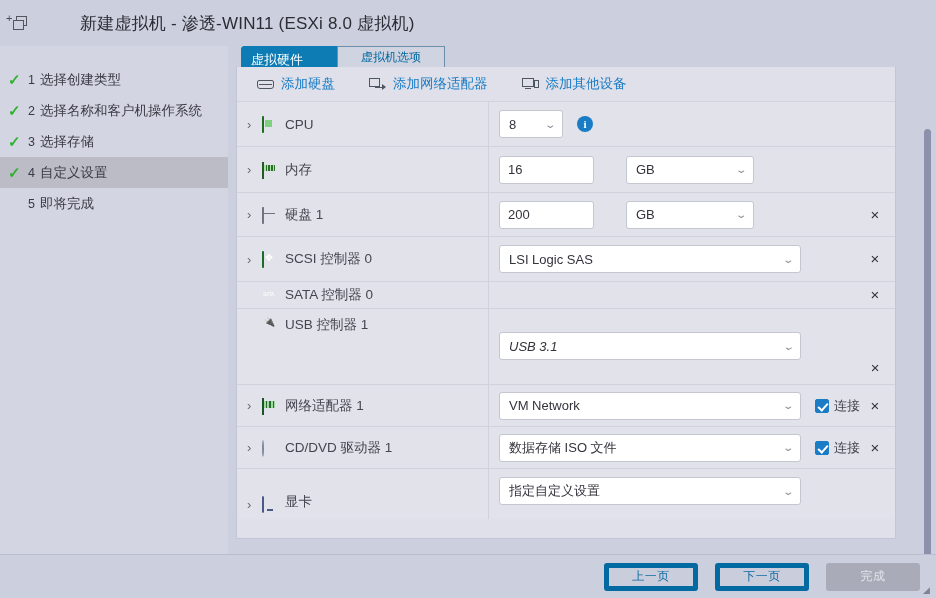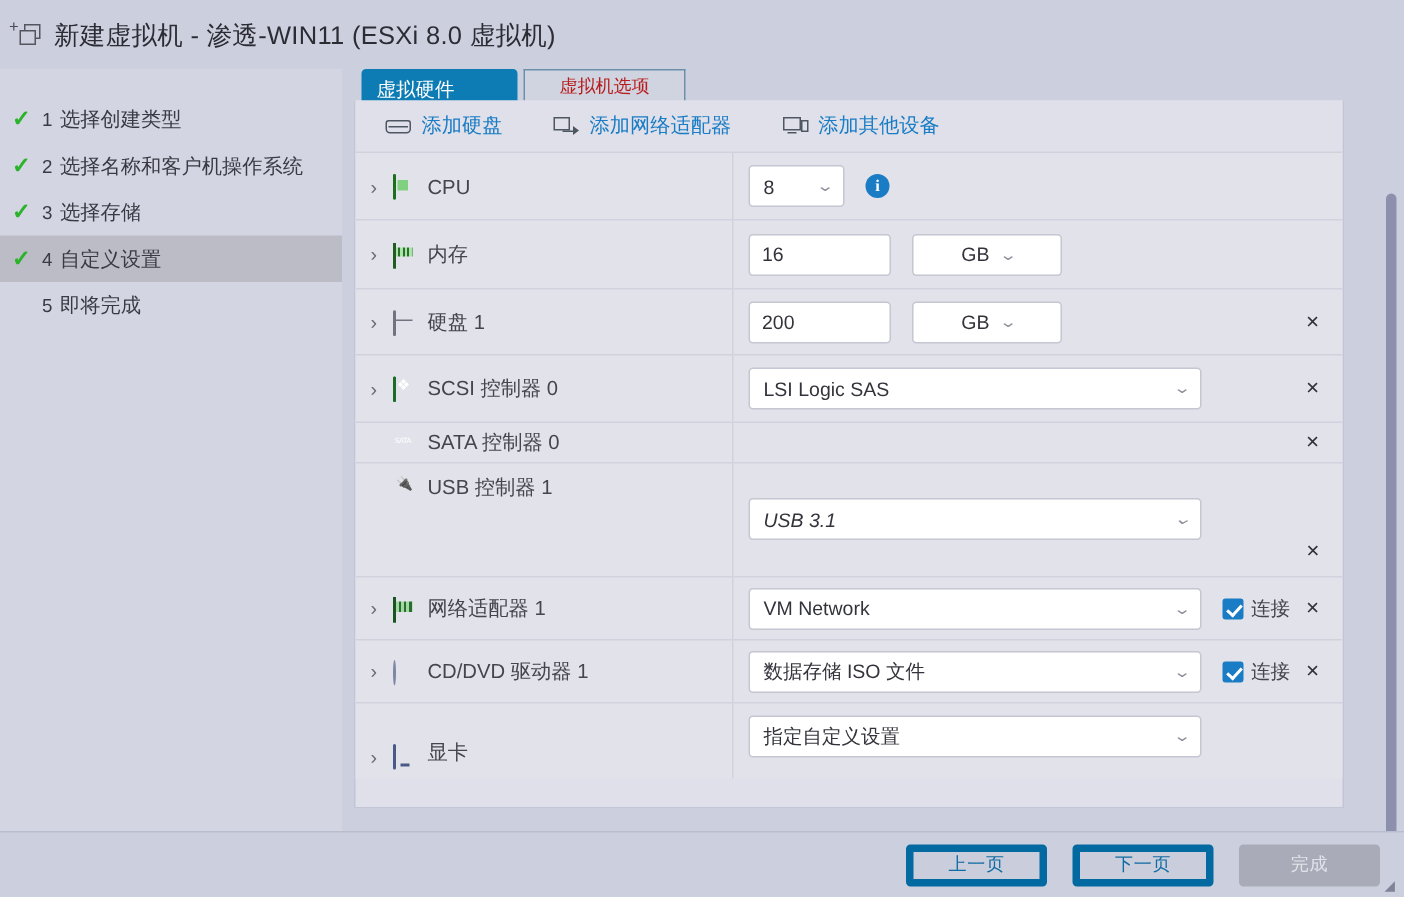--- a/index.html
+++ b/index.html
@@ -39,21 +39,21 @@
     width: 11px; height: 10px;
     border: 1.5px solid #55555f; background: transparent;
   }
   .title-icon .r2 {
     position: absolute; left: 7px; top: 8px;
     width: 11px; height: 10px;
     border: 1.5px solid #55555f; background: #ccd0de;
   }
   .title-text {
     font-size: 17px; color: #2c2c35;
-    letter-spacing: .2px; white-space: nowrap;
+    letter-spacing: .2px; white-space: nowrap; margin-left: 44px;
   }
 
   
   .sidebar {
     position: absolute; left: 0; top: 46px;
     width: 228px; height: 508px;
     background: #d3d6e2;
   }
   .step {
     position: relative;
@@ -100,24 +100,24 @@
     overflow: hidden;
     white-space: nowrap;
   }
   .tab.sel {
     left: 5px; width: 104px;
     background: #0d7cb5;
     border-color: #0d7cb5;
     color: #ffffff;
   }
   .tab.unsel {
-    left: 113px; width: 108px;
+    left: 101px; width: 108px;
     background: #d0d4e1;
     border-color: #6c8fae;
-    color: #b91c1c;
+    color: #0369a1;
   }
 
   
   .panel {
     position: absolute; left: 8px; top: 21px;
     width: 660px; height: 472px;
     background: #dfe0ea;
     border: 1px solid #c2c5d4;
     border-top: none;
   }
@@ -228,21 +228,21 @@
     display: flex; align-items: center; justify-content: space-between;
     padding: 0 8px 0 9px;
     position: relative;
   }
   .sel .chev {
     color: #8d8d99; font-size: 10px; margin-left: 8px;
     transform: scaleX(1.5);
   }
   .w-cpu { width: 64px; }
   .w-num { width: 95px; }
-  .w-unit { width: 100px; margin-left: 14px; justify-content: center; }
+  .w-unit { width: 128px; margin-left: 32px; }
   .w-wide { width: 302px; }
 
   .info-ico {
     width: 16px; height: 16px; border-radius: 50%;
     background: #1a7cc4; color: #ffffff;
     font-size: 11px; font-weight: bold;
     display: flex; align-items: center; justify-content: center;
     margin-left: 14px; font-family: "Liberation Serif", serif;
   }
 

